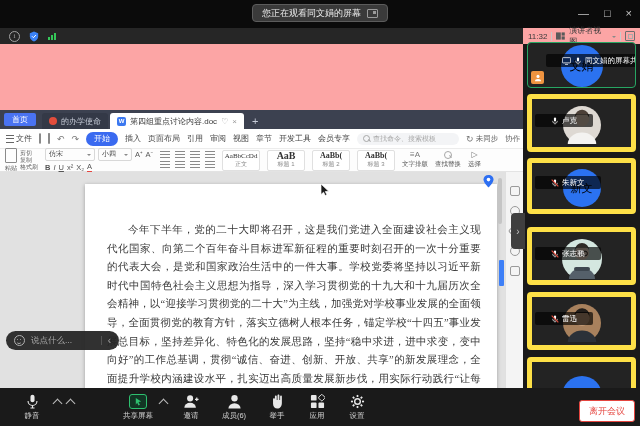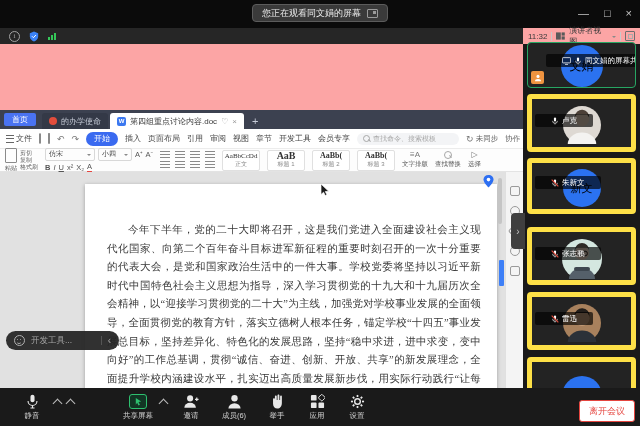--- a/index.html
+++ b/index.html
@@ -373,21 +373,21 @@
       <span class="tb-ic tb-wps">W</span>
       <span class="tb-clock">
         <div>13:30</div>
         <div>2022/12/20</div>
       </span>
     </div>
   </div>
 
   <div class="chatpill">
     <span class="smile"></span>
-    <span class="chat-ph">开发工具...</span>
+    <span class="chat-ph">说点什么...</span>
     <span class="vdiv" style="background:#555"></span>
     <span class="chat-col">‹</span>
   </div>
 
   <div class="sidebar">
 
     <div class="tile active" style="top:-2px;height:46px">
       <div class="av" style="width:42px;height:42px;font-size:12px;margin-top:2px">文娟</div>
       <span class="share-badge">
         <svg width="8" height="8" viewBox="0 0 12 12">

